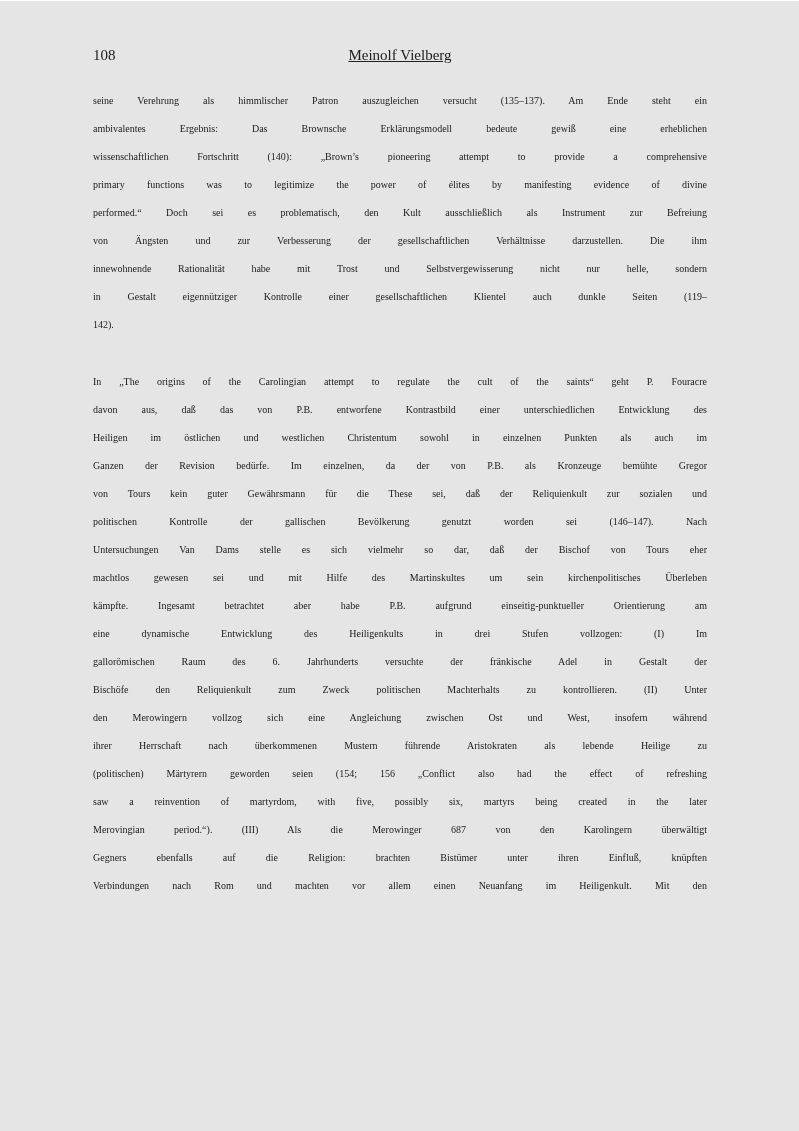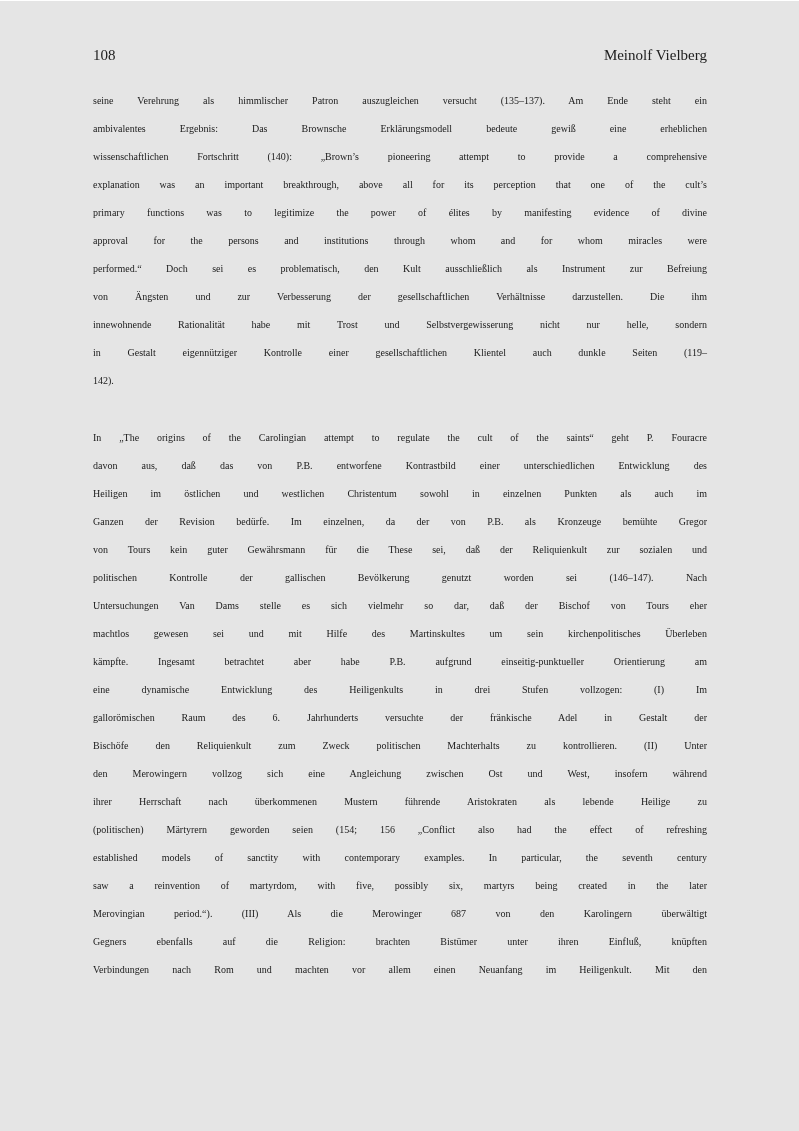--- a/index.html
+++ b/index.html
@@ -34,21 +34,22 @@
   .page-number {
     position: absolute;
     left: 0;
     top: 0;
   }
   .running-title {
     position: absolute;
     left: 0;
     top: 0;
     width: 100%;
-    text-align: right;
+    text-align: center;
+    text-decoration: underline;
   }
   .page-body {
     position: absolute;
     left: 93px;
     top: 86px;
     width: 614px;
     font-size: 10px;
   }
   .paragraph {
     margin: 0 0 29px 0;
@@ -71,23 +72,21 @@
 <div class="page">
   <header class="page-header">
     <span class="page-number">108</span>
     <span class="running-title">Meinolf Vielberg</span>
   </header>
   <main class="page-body">
       <div class="paragraph">
         <div class="line">seine Verehrung als himmlischer Patron auszugleichen versucht (135–137). Am Ende steht ein</div>
         <div class="line">ambivalentes Ergebnis: Das Brownsche Erklärungsmodell bedeute gewiß eine erheblichen</div>
         <div class="line">wissenschaftlichen Fortschritt (140): „Brown’s pioneering attempt to provide a comprehensive</div>
-        <div class="line">explanation was an important breakthrough, above all for its perception that one of the cult’s</div>
         <div class="line">primary functions was to legitimize the power of élites by manifesting evidence of divine</div>
-        <div class="line">approval for the persons and institutions through whom and for whom miracles were</div>
         <div class="line">performed.“ Doch sei es problematisch, den Kult ausschließlich als Instrument zur Befreiung</div>
         <div class="line">von Ängsten und zur Verbesserung der gesellschaftlichen Verhältnisse darzustellen. Die ihm</div>
         <div class="line">innewohnende Rationalität habe mit Trost und Selbstvergewisserung nicht nur helle, sondern</div>
         <div class="line">in Gestalt eigennütziger Kontrolle einer gesellschaftlichen Klientel auch dunkle Seiten (119–</div>
         <div class="line para-end">142).</div>
       </div>
       <div class="paragraph">
         <div class="line">In „The origins of the Carolingian attempt to regulate the cult of the saints“ geht P. Fouracre</div>
         <div class="line">davon aus, daß das von P.B. entworfene Kontrastbild einer unterschiedlichen Entwicklung des</div>
         <div class="line">Heiligen im östlichen und westlichen Christentum  sowohl in einzelnen Punkten als auch im</div>
@@ -96,20 +95,19 @@
         <div class="line">politischen Kontrolle der gallischen Bevölkerung genutzt worden sei (146–147). Nach</div>
         <div class="line">Untersuchungen Van Dams stelle es sich vielmehr so dar, daß der Bischof von Tours eher</div>
         <div class="line">machtlos gewesen sei und mit Hilfe des Martinskultes um sein kirchenpolitisches Überleben</div>
         <div class="line">kämpfte. Ingesamt betrachtet aber habe P.B. aufgrund einseitig-punktueller Orientierung am</div>
         <div class="line">eine dynamische Entwicklung des Heiligenkults in drei Stufen vollzogen: (I) Im</div>
         <div class="line">gallorömischen Raum des 6. Jahrhunderts versuchte der fränkische Adel in Gestalt der</div>
         <div class="line">Bischöfe den Reliquienkult zum Zweck politischen Machterhalts zu kontrollieren. (II) Unter</div>
         <div class="line">den Merowingern vollzog sich eine Angleichung zwischen Ost und West, insofern während</div>
         <div class="line">ihrer Herrschaft nach überkommenen Mustern führende Aristokraten als lebende Heilige zu</div>
         <div class="line">(politischen) Märtyrern geworden seien (154; 156 „Conflict also had the effect of refreshing</div>
-        <div class="line">established models of sanctity with contemporary examples. In particular, the seventh century</div>
         <div class="line">saw a reinvention of martyrdom, with five, possibly six, martyrs being created in the later</div>
         <div class="line">Merovingian period.“). (III) Als die Merowinger 687 von den Karolingern  überwältigt</div>
         <div class="line">Gegners ebenfalls auf die Religion: brachten Bistümer unter ihren Einfluß, knüpften</div>
         <div class="line">Verbindungen nach Rom und machten vor allem einen Neuanfang im Heiligenkult. Mit den</div>
       </div>
     </main>
 </div>
 
 </body></html>

